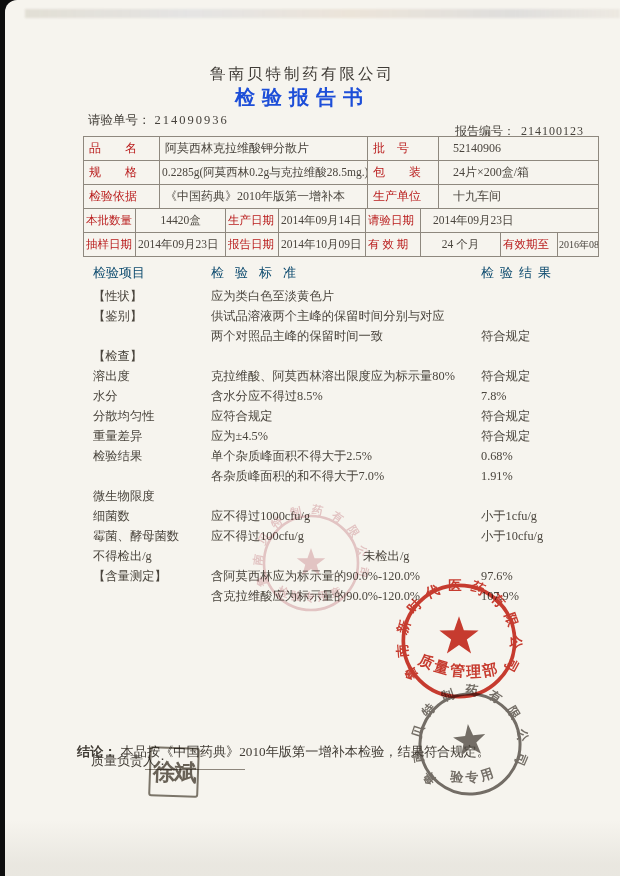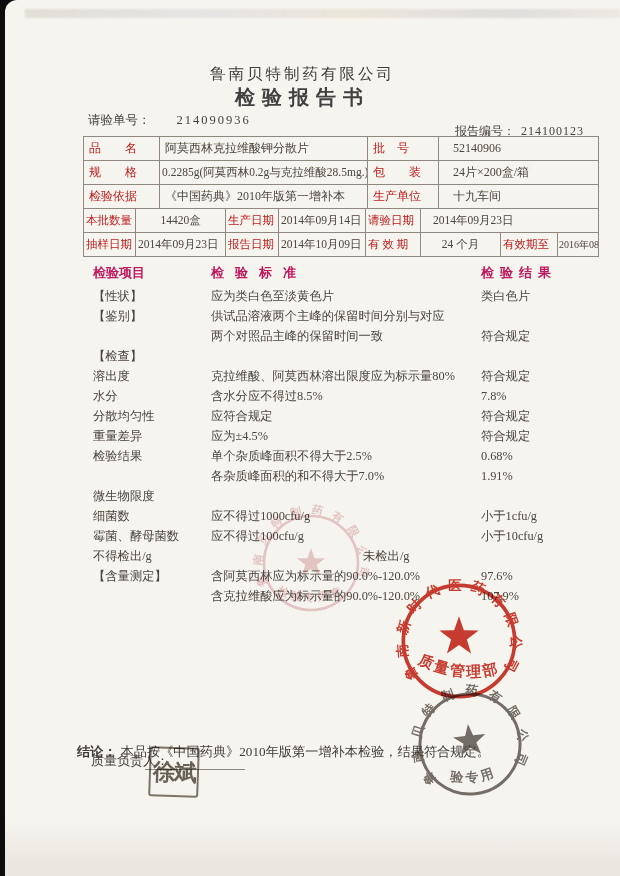--- a/index.html
+++ b/index.html
@@ -7,38 +7,38 @@
          font-family:"Liberation Serif","DejaVu Serif",serif;color:#45413b;}
   .paper{position:absolute;left:5px;top:0;right:0;bottom:0;background:#f6f4ee;
          border-radius:12px 0 0 0;}
   .top-streak{position:absolute;left:20px;top:9px;right:0;height:9px;filter:blur(1.2px);
          background:linear-gradient(90deg,rgba(150,140,115,.20),rgba(115,125,160,.13) 28%,rgba(185,150,115,.16) 55%,rgba(135,135,150,.20) 82%,rgba(160,140,120,.10));}
   .bottom-shade{position:absolute;left:0;right:0;bottom:0;height:56px;
          background:linear-gradient(180deg,rgba(120,115,100,0) 0%,rgba(120,115,100,.10) 80%);}
   .company{position:absolute;left:0;right:20px;top:64px;text-align:center;
          font-size:15.5px;letter-spacing:3px;color:#3f3b36;}
   .doc-title{position:absolute;left:0;right:20px;top:84px;text-align:center;
-         font-size:20px;font-weight:bold;letter-spacing:7px;color:#404040;}
+         font-size:20px;font-weight:bold;letter-spacing:7px;color:#1d4ed8;}
   .req-line{position:absolute;left:83px;top:112px;font-size:12.5px;}
-  .req-line .val{margin-left:26px;letter-spacing:2px;}
+  .req-line .val{margin-left:4px;letter-spacing:2px;}
   .rep-line{position:absolute;left:450px;top:123px;font-size:12px;}
   .rep-line .val{margin-left:6px;letter-spacing:1px;}
 
   .itable{position:absolute;left:78px;top:136px;width:515px;font-size:12px;
           border-top:1px solid #8e887e;border-left:1px solid #8e887e;color:#49443d;}
   .irow{display:flex;height:24px;}
   .icell{box-sizing:border-box;border-right:1px solid #8e887e;border-bottom:1px solid #8e887e;
          display:flex;align-items:center;padding:0 5px;white-space:nowrap;overflow:hidden;}
   .lab{color:#b91c1c;}
   .sm{font-size:11.5px;padding:0 2px;}
   .xs{font-size:10px;padding:0 1px;}
   .ctr{justify-content:center;text-align:right;}
 
   .inspect{position:absolute;left:88px;top:264px;width:516px;font-size:12.3px;color:#4a453d;}
-  .ihead{display:flex;height:22px;font-size:13px;color:#be185d;font-weight:bold;}
+  .ihead{display:flex;height:22px;font-size:13px;color:#0c4a6e;}
   .ihead .h-item{width:118px;}
   .ihead .h-std{width:270px;letter-spacing:11px;}
   .ihead .h-res{letter-spacing:6px;}
   .iline{display:flex;line-height:20px;}
   .iline:first-of-type{margin-top:12px;}
   .c-item{width:118px;flex:none;}
   .c-std{width:270px;flex:none;}
   .c-res{flex:1;}
 
   .stamp{position:absolute;mix-blend-mode:multiply;}
@@ -114,21 +114,20 @@
 
     <div class="inspect">
       <div class="ihead">
         <div class="h-item">检验项目</div>
         <div class="h-std">检验标准</div>
         <div class="h-res">检验结果</div>
       </div>
       <div class="iline">
           <div class="c-item">【性状】</div>
           <div class="c-std">应为类白色至淡黄色片</div>
-          <div class="c-res">类白色片</div>
         </div>
       <div class="iline">
           <div class="c-item">【鉴别】</div>
           <div class="c-std">供试品溶液两个主峰的保留时间分别与对应</div>
           <div class="c-res"></div>
         </div>
       <div class="iline">
           <div class="c-item"></div>
           <div class="c-std">两个对照品主峰的保留时间一致</div>
           <div class="c-res">符合规定</div>

